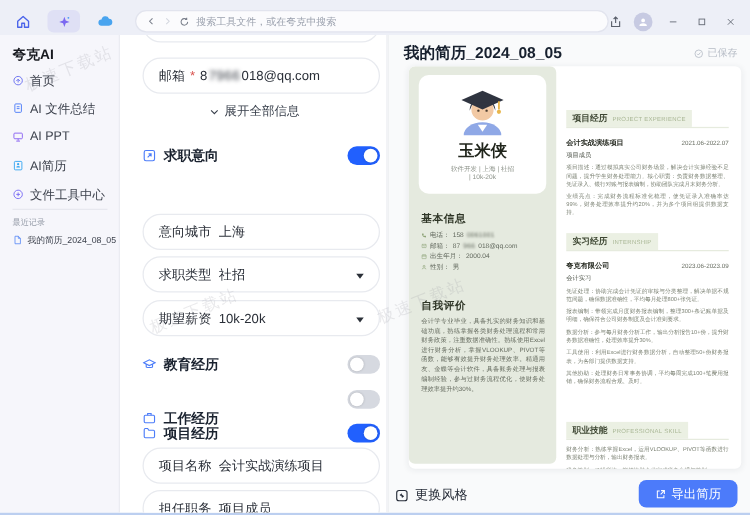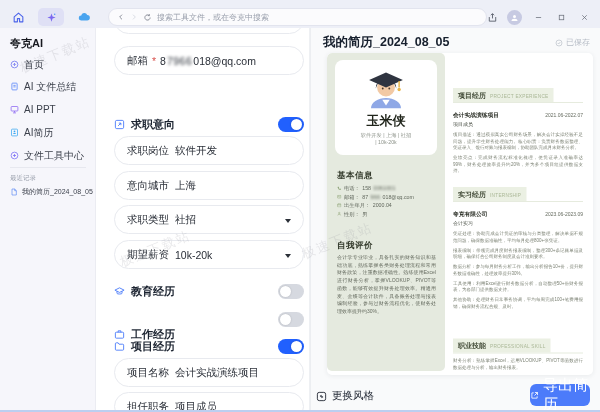--- a/index.html
+++ b/index.html
@@ -67,21 +67,21 @@
   .badge .cn { font-size:14px; font-weight:bold; color:#3e4733; }
   .badge .en { font-size:9.5px; color:#aab796; margin-left:8px; letter-spacing:.5px; }
   .mt-b1 { margin-top:70px; } .mt-b2 { margin-top:26px; } .mt-b3 { margin-top:58px; }
   .row-bt { display:flex; justify-content:space-between; align-items:baseline; margin-top:16px; }
   .it-name { font-size:11.5px; font-weight:bold; color:#272b22; }
   .it-date { font-size:10px; color:#666c60; }
   .it-role { font-size:10px; color:#4e544a; margin-top:5px; }
   .it-p { font-size:9px; line-height:13px; color:#7c8274; margin-top:7px; text-align:justify; }
   .sk .it-p { margin-top:8px; }
   .pv-style { position:absolute; left:5px; top:361px; display:flex; align-items:center; gap:5px; font-size:10.5px; color:#262c38; cursor:pointer; }
-  .pv-export { position:absolute; right:10px; top:356px; width:60px; height:22px; background:#4c7bfa; border-radius:6px; color:#fff; font-size:15px; display:flex; align-items:center; justify-content:center; gap:4px; cursor:pointer; }
+  .pv-export { position:absolute; right:10px; top:356px; width:79px; height:22px; background:#4c7bfa; border-radius:6px; color:#fff; font-size:10px; display:flex; align-items:center; justify-content:center; gap:4px; cursor:pointer; }
 
   .watermark { position:absolute; font-size:13px; color:rgba(140,140,150,.18); transform:rotate(-22deg); white-space:nowrap; pointer-events:none; letter-spacing:2px; }
   svg { display:block; }
 </style>
 </head>
 <body>
 
 <div class="window">
 
   <div class="topbar">
@@ -222,38 +222,42 @@
     </div>
 
     <div class="inp" style="top:18px">
       <span class="lbl">邮箱</span>
       <span class="req">*</span>
       <span>8</span>
       <span class="blurred" style="margin-left:-5px">7966</span>
       <span style="margin-left:-5px">018@qq.com</span>
     </div>
 
+    <div class="expand-row">
+      <span>
+          <svg width="9" height="9" viewBox="0 0 24 24">
+            <path d="M5 9 L12 16 L19 9" fill="none" stroke="#39404c" stroke-width="2.4"></path>
+          </svg>
+        </span>
+      <span>展开全部信息</span>
+    </div>
 
     <div class="sec-row" style="top:88px">
       <span class="sic">
           <svg width="11" height="11" viewBox="0 0 24 24">
             <rect x="3" y="3" width="18" height="18" rx="3" fill="none" stroke="currentColor" stroke-width="2"></rect>
             <path d="M9 15 L15 9 M10.5 9 H15 V13.5" fill="none" stroke="currentColor" stroke-width="2"></path>
           </svg>
         </span>
       <span class="slabel">求职意向</span>
     </div>
     <div class="toggle on" style="top:89px">
         <span class="knob"></span>
       </div>
 
-    <div class="inp" style="top:108px">
-      <span class="lbl">求职岗位</span>
-      <span>软件开发</span>
-    </div>
     <div class="inp" style="top:143px">
       <span class="lbl">意向城市</span>
       <span>上海</span>
     </div>
     <div class="inp" style="top:177px">
       <span class="lbl">求职类型</span>
       <span>社招</span>
       <span class="caret"></span>
     </div>
     <div class="inp" style="top:212px">

